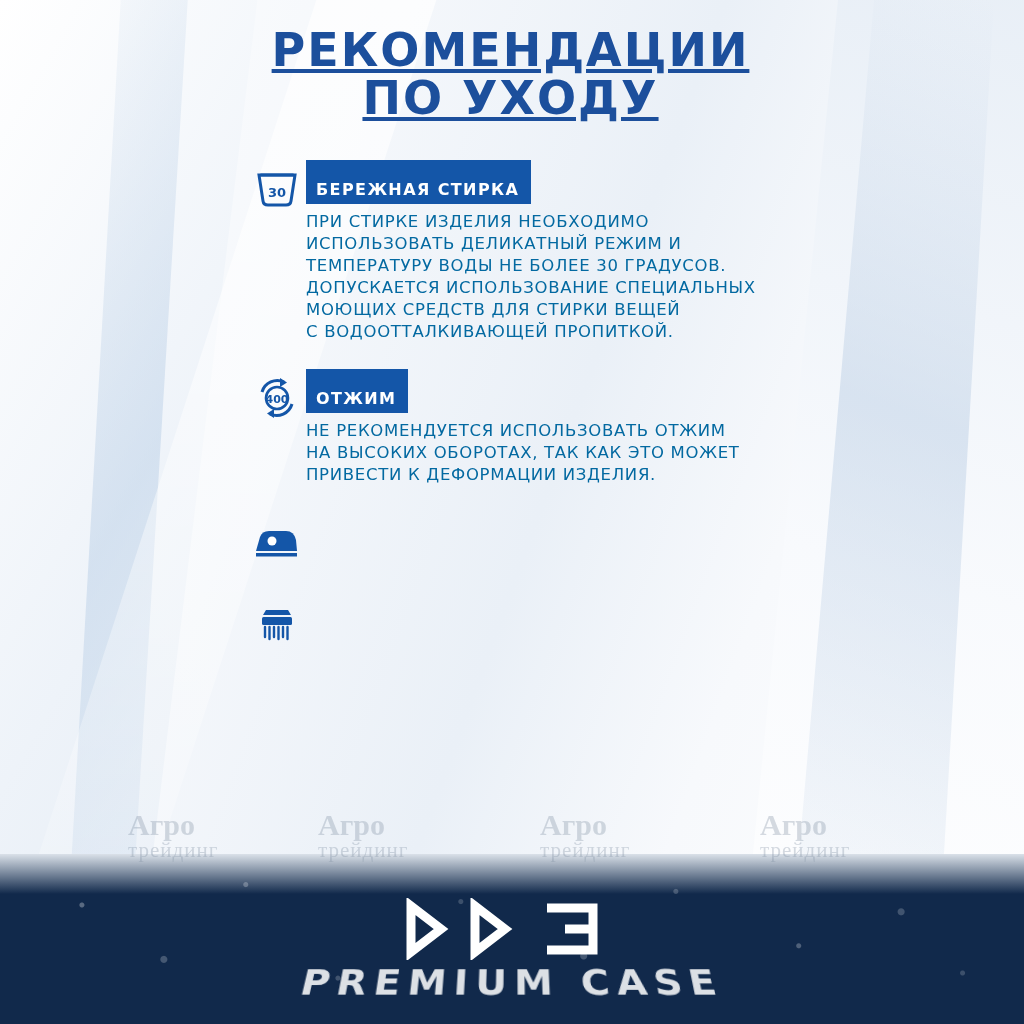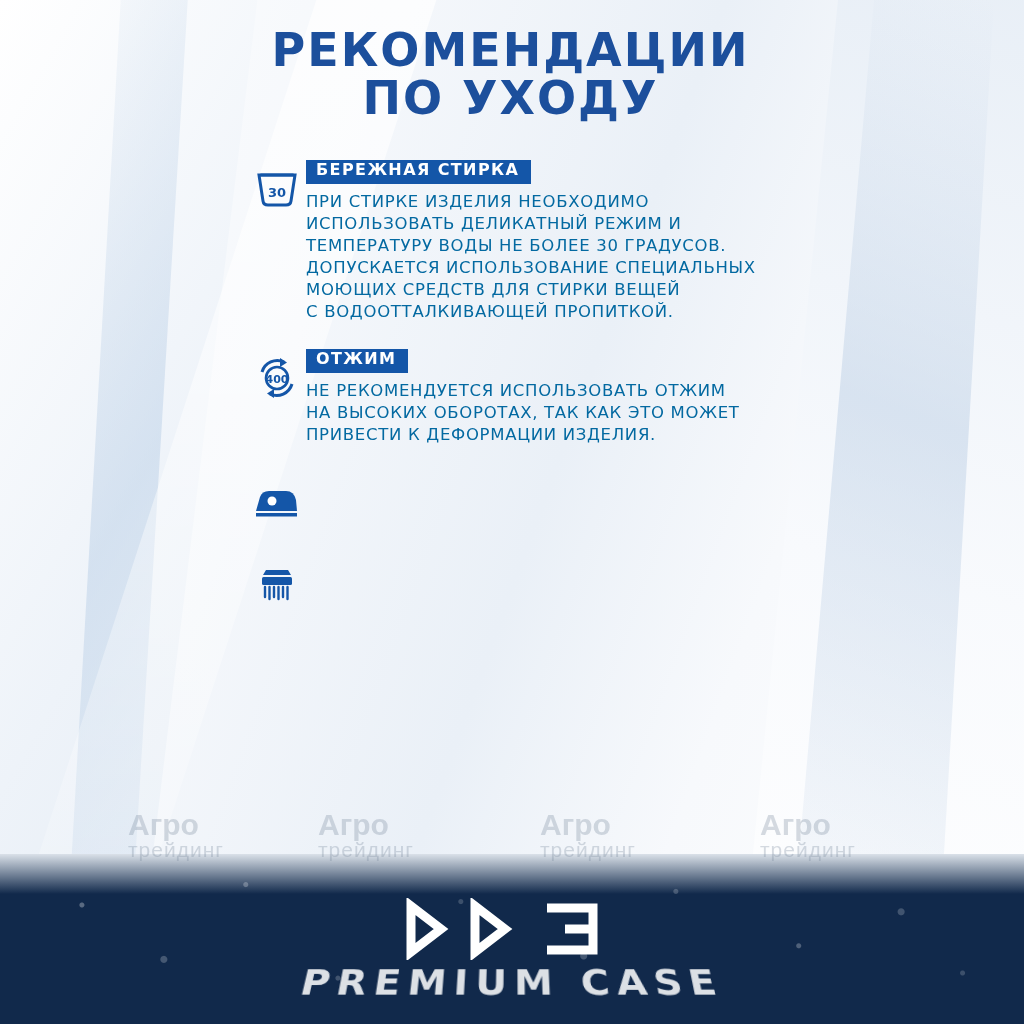--- a/index.html
+++ b/index.html
@@ -101,20 +101,21 @@
     left: 0; right: 3px;
     top: 26px;
     text-align: center;
     color: #1c4f9c;
     font-family: "DejaVu Sans", sans-serif;
     font-weight: bold;
     font-size: 46px;
     line-height: 48px;
     letter-spacing: 2px;
     text-transform: uppercase;
+    text-decoration: underline;
   }
   .title .l2 { display: block; }
 
   
   .care-list {
     position: absolute;
     left: 238px;
     top: 160px;
     width: 610px;
   }
@@ -137,21 +138,21 @@
     padding-left: 6px;
   }
   .chip {
     display: inline-block;
     background: #1456a8;
     color: #ffffff;
     font-size: 16px;
     font-weight: bold;
     letter-spacing: 1.4px;
     text-transform: uppercase;
-    padding: 0 12px 5px 10px;
+    padding: 20px 12px 5px 10px;
     margin-bottom: 7px;
   }
   .desc {
     color: #0369a1;
     font-size: 16.5px;
     line-height: 22px;
     letter-spacing: .7px;
     text-transform: uppercase;
     white-space: pre-line;
   }
@@ -176,21 +177,21 @@
     text-transform: uppercase;
     color: rgba(255,255,255,.85);
     transform: perspective(420px) rotateX(26deg);
     transform-origin: center top;
   }
 
   
   .watermark {
     position: absolute;
     color: rgba(120,135,155,.30);
-    font-family: Liberation Sans, sans-serif;
+    font-family: Liberation Serif, serif;
     pointer-events: none;
     user-select: none;
   }
   .wm-main { font-size: 30px; font-weight: bold; line-height: 26px; }
   .wm-sub  { font-size: 21px; letter-spacing: 1px; }
 </style>
 </head>
 <body>
 
 <div id="page">

